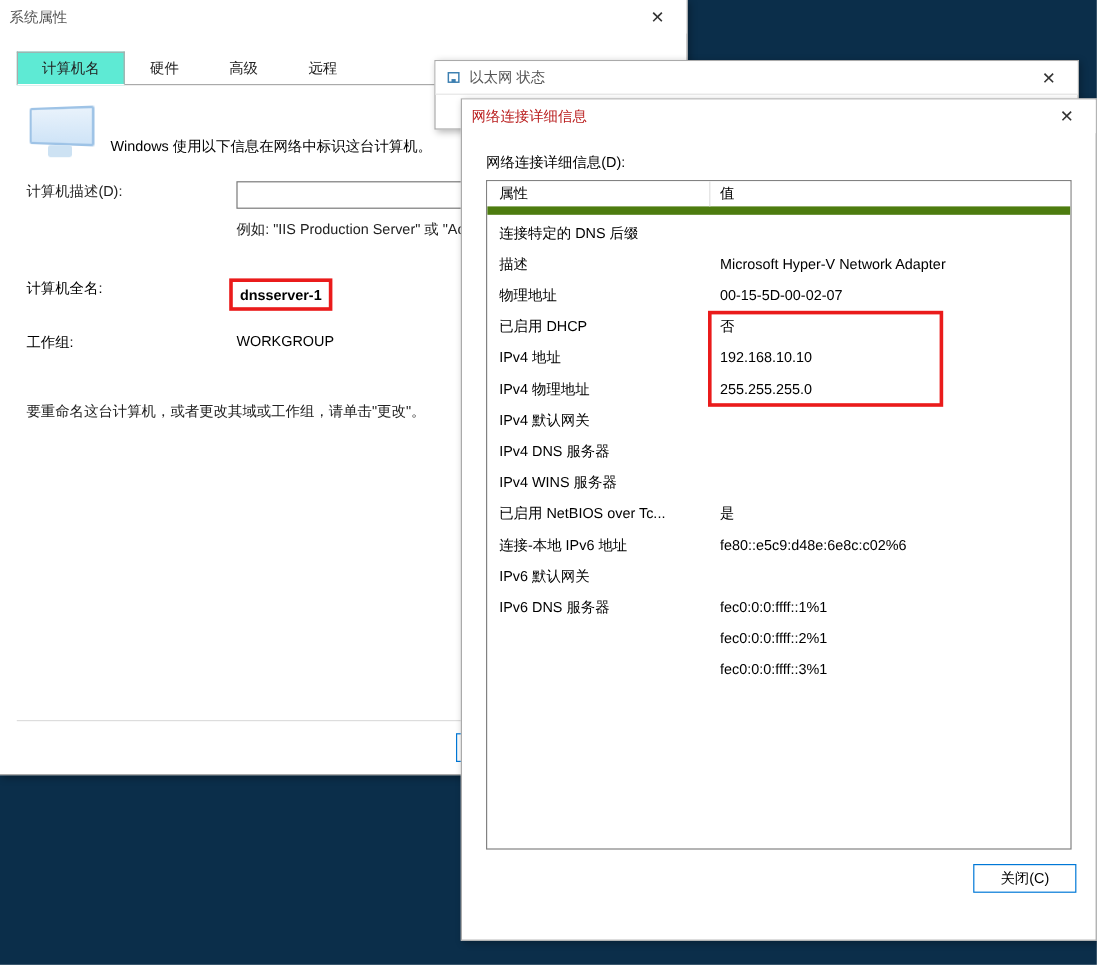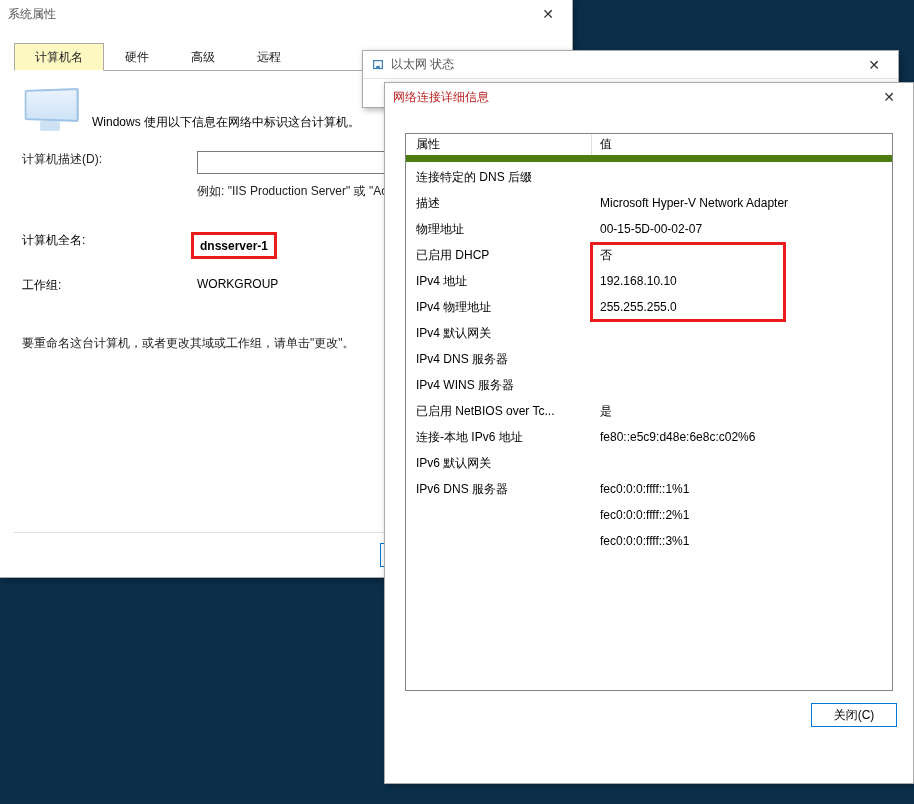--- a/index.html
+++ b/index.html
@@ -2,24 +2,24 @@
 <html><head>
   <meta charset="utf-8">
   <style>
     * { box-sizing: border-box; margin: 0; padding: 0; font-family: "Microsoft YaHei", "Segoe UI", Tahoma, sans-serif; font-size: 12px; }
     body { position: relative; width: 914px; height: 804px; background: #0b2e4a; overflow: hidden; }
     .window { position: absolute; background: #fff; border: 1px solid #aaa; box-shadow: 2px 2px 6px rgba(0,0,0,.3); }
     .titlebar { display:flex; align-items:center; height: 28px; padding: 2px 4px 2px 8px; background: #fff; color:#555; }
     .titlebar .title-text { flex: 1; font-size: 12px; }
     .titlebar .close { width: 40px; height: 24px; display:flex; align-items:center; justify-content:center; font-family: Arial, sans-serif; font-size: 14px; color:#333; }
     
-    #sysprops { left: 0; top: 0; width: 573px; height: 578px; border-top: none; border-left: none; }
+    #sysprops { left: 0; top: 0; width: 573px; height: 646px; border-top: none; border-left: none; }
     .tabs { display:flex; margin: 14px 10px 0 14px; border-bottom: 1px solid #aaa; }
     .tab { padding: 5px 20px 4px; border:1px solid transparent; position:relative; top:1px; color:#222; }
-    .tab.active { border:1px solid #aaa; border-bottom:1px solid #fff; background:#fef9c3; }
+    .tab.active { border:1px solid #aaa; border-bottom:1px solid #fff; background:#5eead4; }
     .panel { padding: 18px 22px; }
     .intro-row { display:flex; gap:14px; align-items:flex-end; }
     .monitor-icon { width:56px; height:42px; position:relative; }
     .monitor-icon .screen{position:absolute;left:0;top:0;width:56px;height:32px;border:2px solid #9EC3E6;border-radius:2px;transform:perspective(120px) rotateY(-16deg);background:linear-gradient(#e8f2fb,#cfe4f7);}
     .monitor-icon .stand{position:absolute;bottom:0;left:18px;width:20px;height:10px;background:#cde2f3;border-radius:2px;}
     .row-label { display:flex; align-items:flex-start; margin-top:20px; }
     .row-label .lbl { width: 175px; color:#222; }
     .textbox { width: 300px; height: 23px; border:1px solid #7a7a7a; padding:1px 3px; }
     .example { margin-left:175px; margin-top:8px; color:#222; width: 300px; line-height:1.5; }
     .fullname-row { display:flex; margin-top:32px; }
@@ -109,20 +109,21 @@
     <span class="close">✕</span>
   </div>
 </div>
 
 <div id="netdetails" class="window">
   <div class="titlebar">
     <span class="title-text" style="color:#b91c1c;">网络连接详细信息</span>
     <span class="close">✕</span>
   </div>
   <div class="body">
+    <div>网络连接详细信息(D):</div>
     <div class="listview">
       <div class="lv-header">
         <div class="lv-col-prop">属性</div>
         <div class="lv-col-val">值</div>
       </div>
       <div class="lv-rows" id="lv-rows">
         <div class="red-box" style="left:184px; top:80px; width:196px; height:80px;"></div>
       <div class="lv-row">
             <div class="p">连接特定的 DNS 后缀</div>
             <div class="v"></div>

